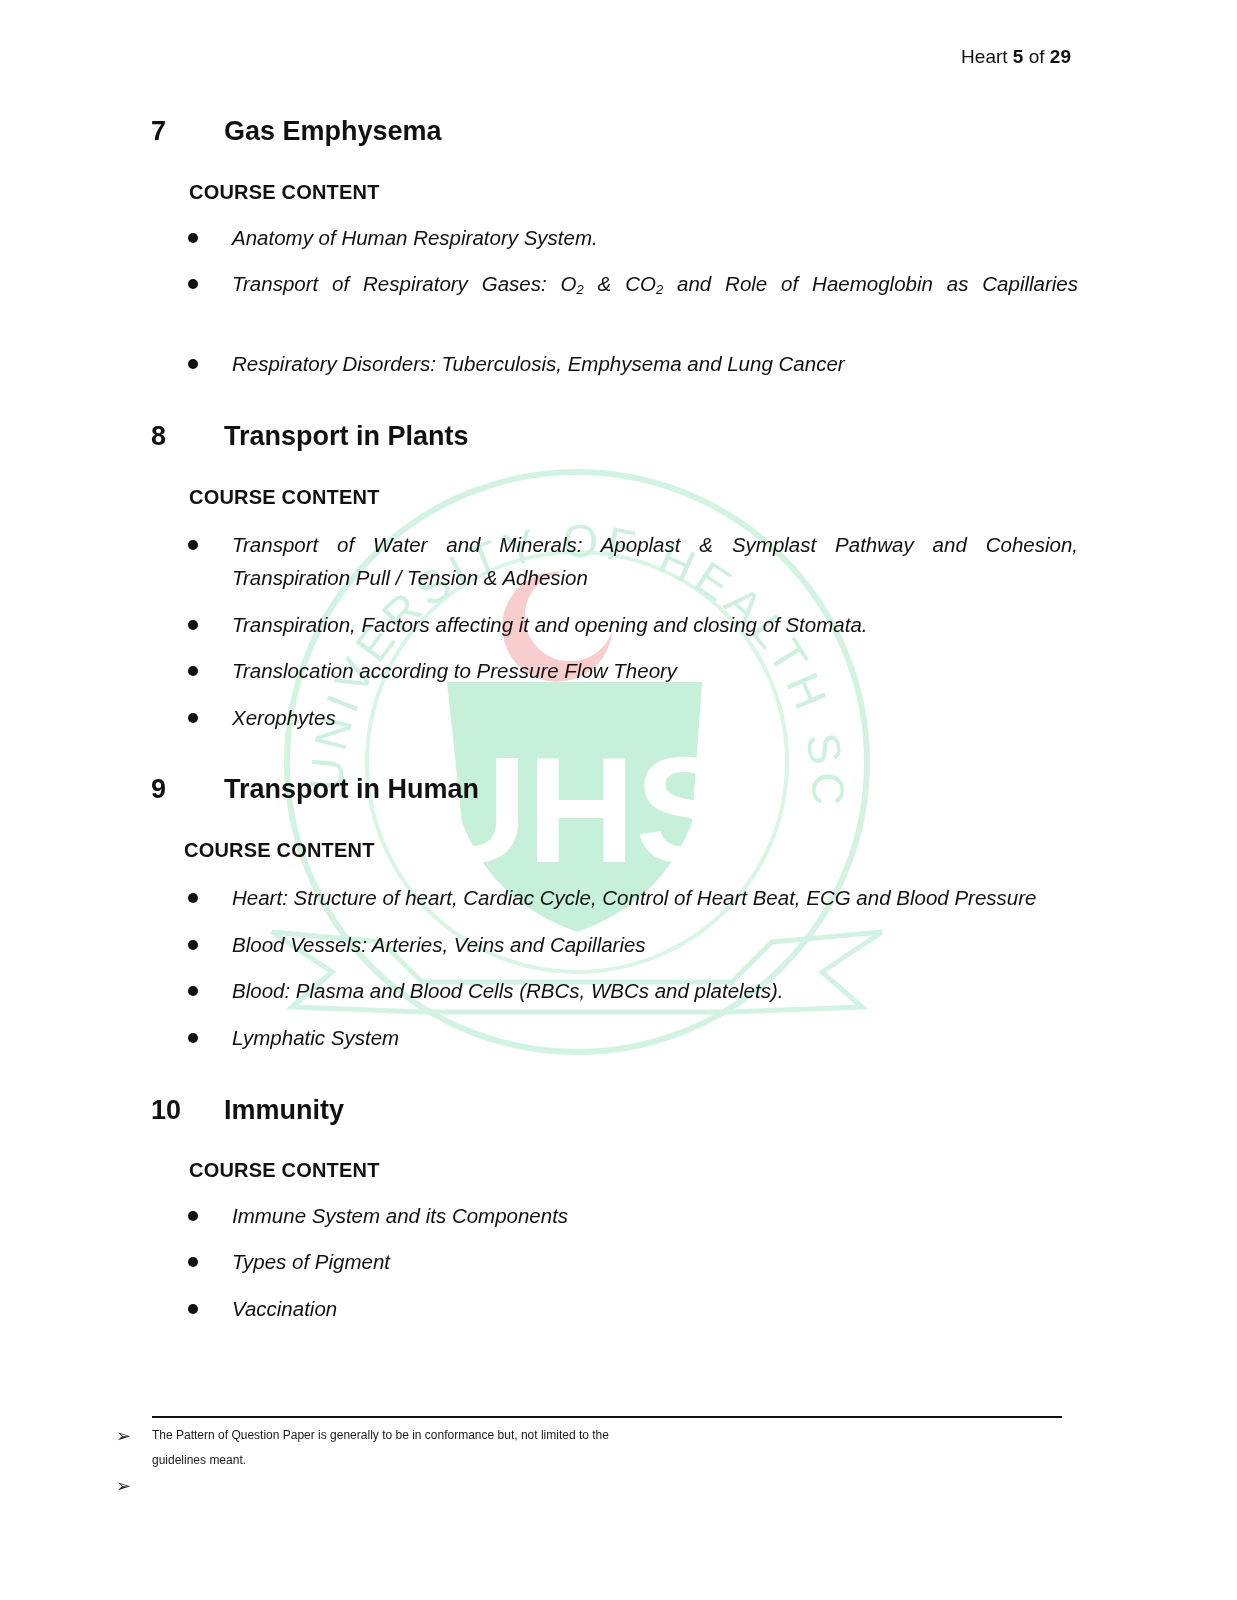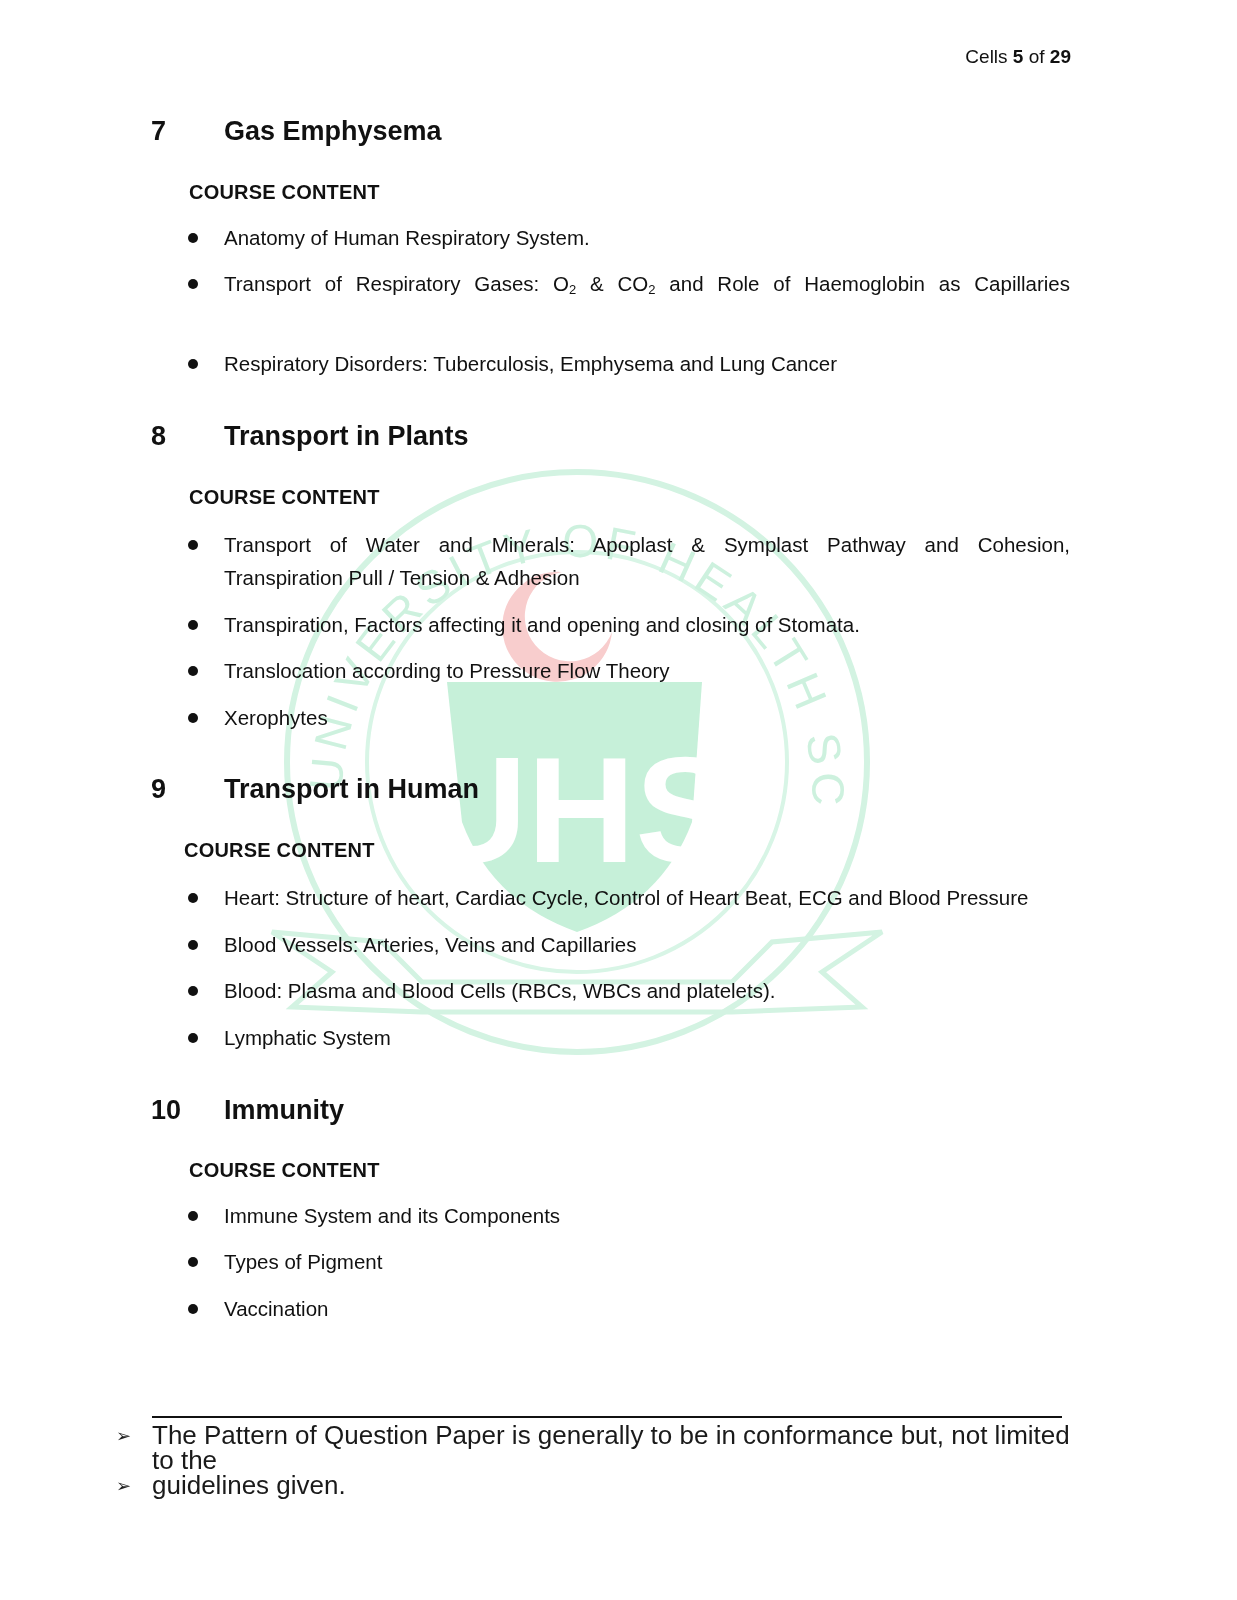--- a/index.html
+++ b/index.html
@@ -6,26 +6,26 @@
   body { width: 1237px; height: 1600px; position: relative; overflow: hidden;
          font-family: "Liberation Sans", sans-serif; color: #111; }
   .page-num { position: absolute; top: 46px; right: 166px; font-size: 19px; color: #111; }
   .page-num b { font-weight: bold; }
 
   .watermark { position: absolute; left: 262px; top: 462px; width: 630px; height: 600px; opacity: 1; pointer-events: none; }
   .sec-num { position: absolute; left: 151px; font-size: 27px; font-weight: bold; }
   .sec-title { position: absolute; left: 224px; font-size: 27px; font-weight: bold; }
   .cc { position: absolute; font-size: 20px; font-weight: bold; letter-spacing: 0.2px; }
   .bullet { position: absolute; left: 188px; width: 10px; height: 10px; border-radius: 50%; background: #111; }
-  .item { position: absolute; left: 224px; width: 846px; font-size: 20.5px; line-height: 33px; text-align: justify; }
+  .item { position: absolute; left: 232px; width: 846px; font-size: 20.5px; line-height: 33px; text-align: justify; font-style: italic; }
   .item sub { font-size: 13px; vertical-align: -3px; line-height: 0; }
   .just-line { text-align-last: justify; }
 
   .rule { position: absolute; left: 152px; top: 1416px; width: 910px; height: 2px; background: #111; }
-  .note { position: absolute; left: 152px; width: 920px; font-size: 26px; line-height: 25px; color: #1a1a1a; }
+  .note { position: absolute; left: 152px; width: 920px; font-size: 12px; line-height: 25px; color: #1a1a1a; }
   .arrow { position: absolute; left: 116px; font-size: 18px; color: #222; }
 </style>
 </head>
 <body>
 
 <svg class="watermark" viewBox="0 0 630 600">
   <defs>
     <path id="ringpath" d="M 80 330 A 235 235 0 1 1 550 330"></path>
   </defs>
   <circle cx="315" cy="300" r="290" fill="none" stroke="#d3f3e2" stroke-width="6"></circle>
@@ -33,21 +33,21 @@
   <text font-family="Liberation Sans, sans-serif" font-size="46" fill="#cdf1de" letter-spacing="6">
     <textPath href="#ringpath">UNIVERSITY OF HEALTH SCIENCES LAHORE</textPath>
   </text>
   <path d="M 300 110 A 55 55 0 1 0 350 170 A 45 45 0 1 1 300 110 Z" fill="#f8cdcd"></path>
   <path d="M 185 220 L 440 220 L 430 360 Q 400 440 315 470 Q 230 440 200 360 Z" fill="#c6f0d9"></path>
   <text x="315" y="400" text-anchor="middle" font-family="Liberation Sans, sans-serif" font-weight="bold" font-size="150" fill="#ffffff">UHS</text>
   <path d="M 10 470 L 120 480 L 160 520 L 470 520 L 510 480 L 620 470 L 560 510 L 600 545 L 470 550 L 160 550 L 30 545 L 70 510 Z" fill="none" stroke="#d3f3e2" stroke-width="5"></path>
 </svg>
 
 <div class="page-num">
-  <span>Cells</span>
+  <span>Heart</span>
   <b>5</b>
   <span>of</span>
   <b>29</b>
 </div>
 
 <div>
   <div class="sec-num" style="top:116px">7</div>
   <div class="sec-title" style="top:116px">Gas Emphysema</div>
   <div class="cc" style="left:189px; top:181px">COURSE CONTENT</div>
 
@@ -115,18 +115,18 @@
 
   <div class="bullet" style="top:1304px"></div>
   <div class="item" style="top:1292px">Vaccination</div>
 </div>
 
 <div class="rule"></div>
 
 <div class="arrow" style="top:1425px">➢</div>
 <div class="note" style="top:1423px">
   <div>The Pattern of Question Paper is generally to be in conformance but, not limited to the</div>
-  <div>guidelines given.</div>
+  <div>guidelines meant.</div>
 </div>
 
 <div class="arrow" style="top:1475px">➢</div>
 <div class="note" style="top:1473px">
 </div>
 
 </body></html>

